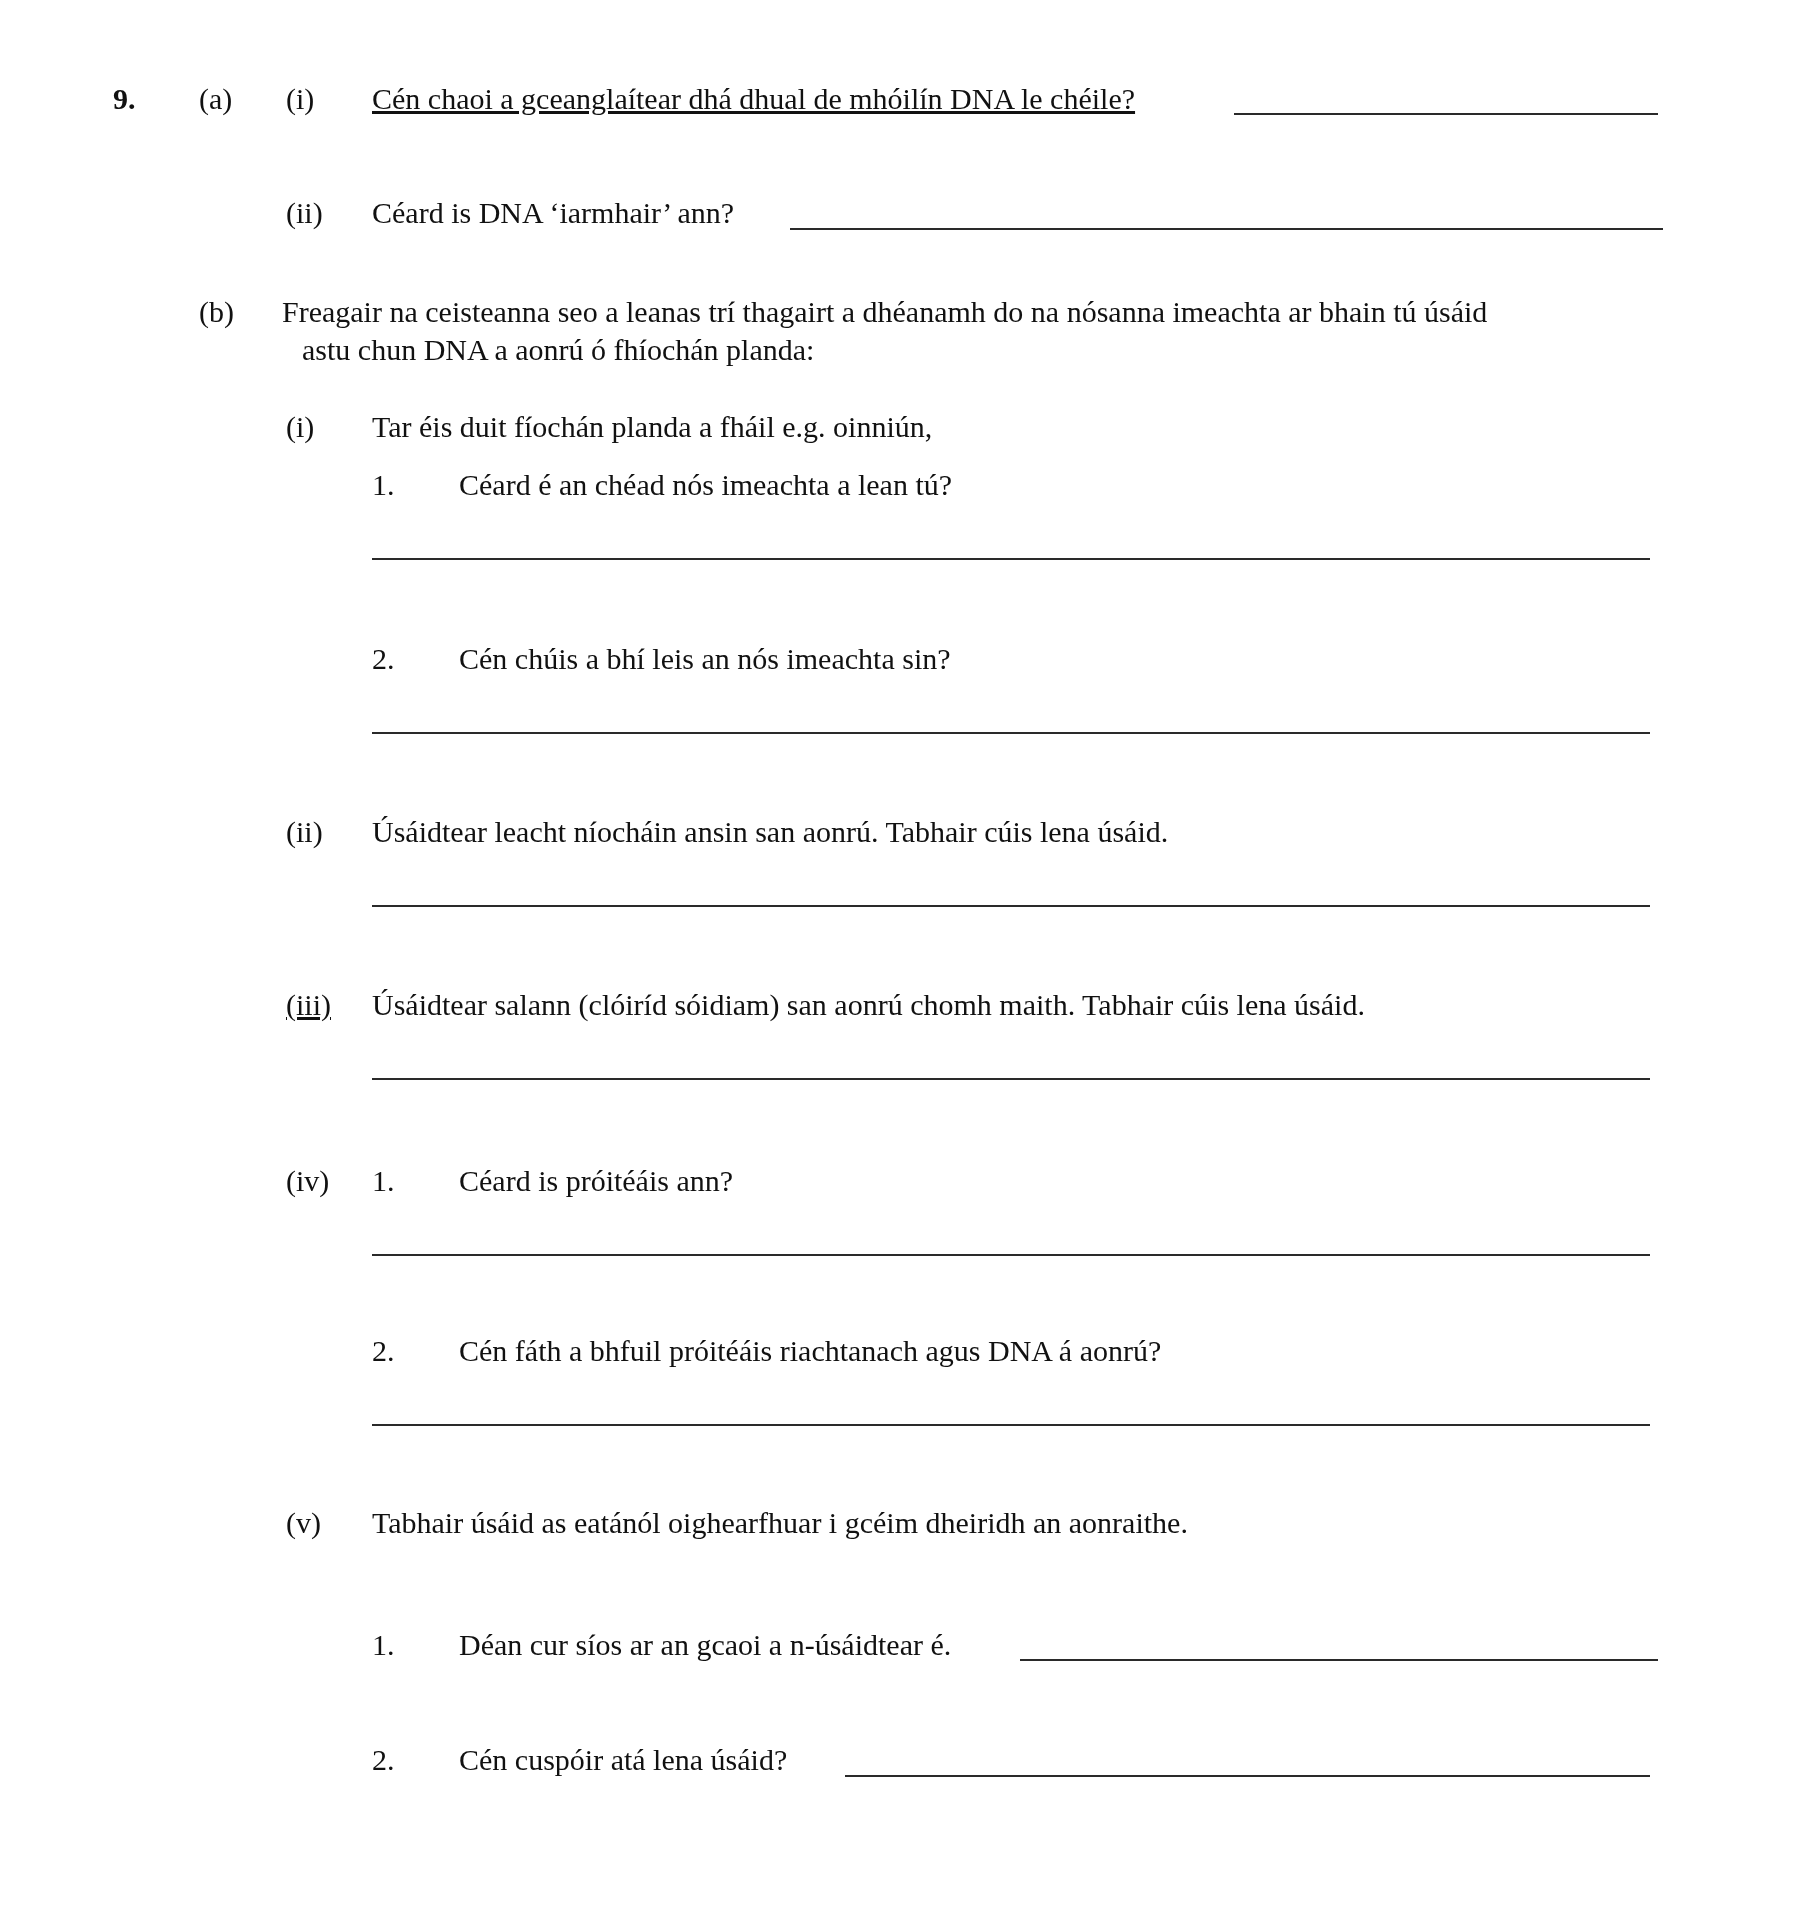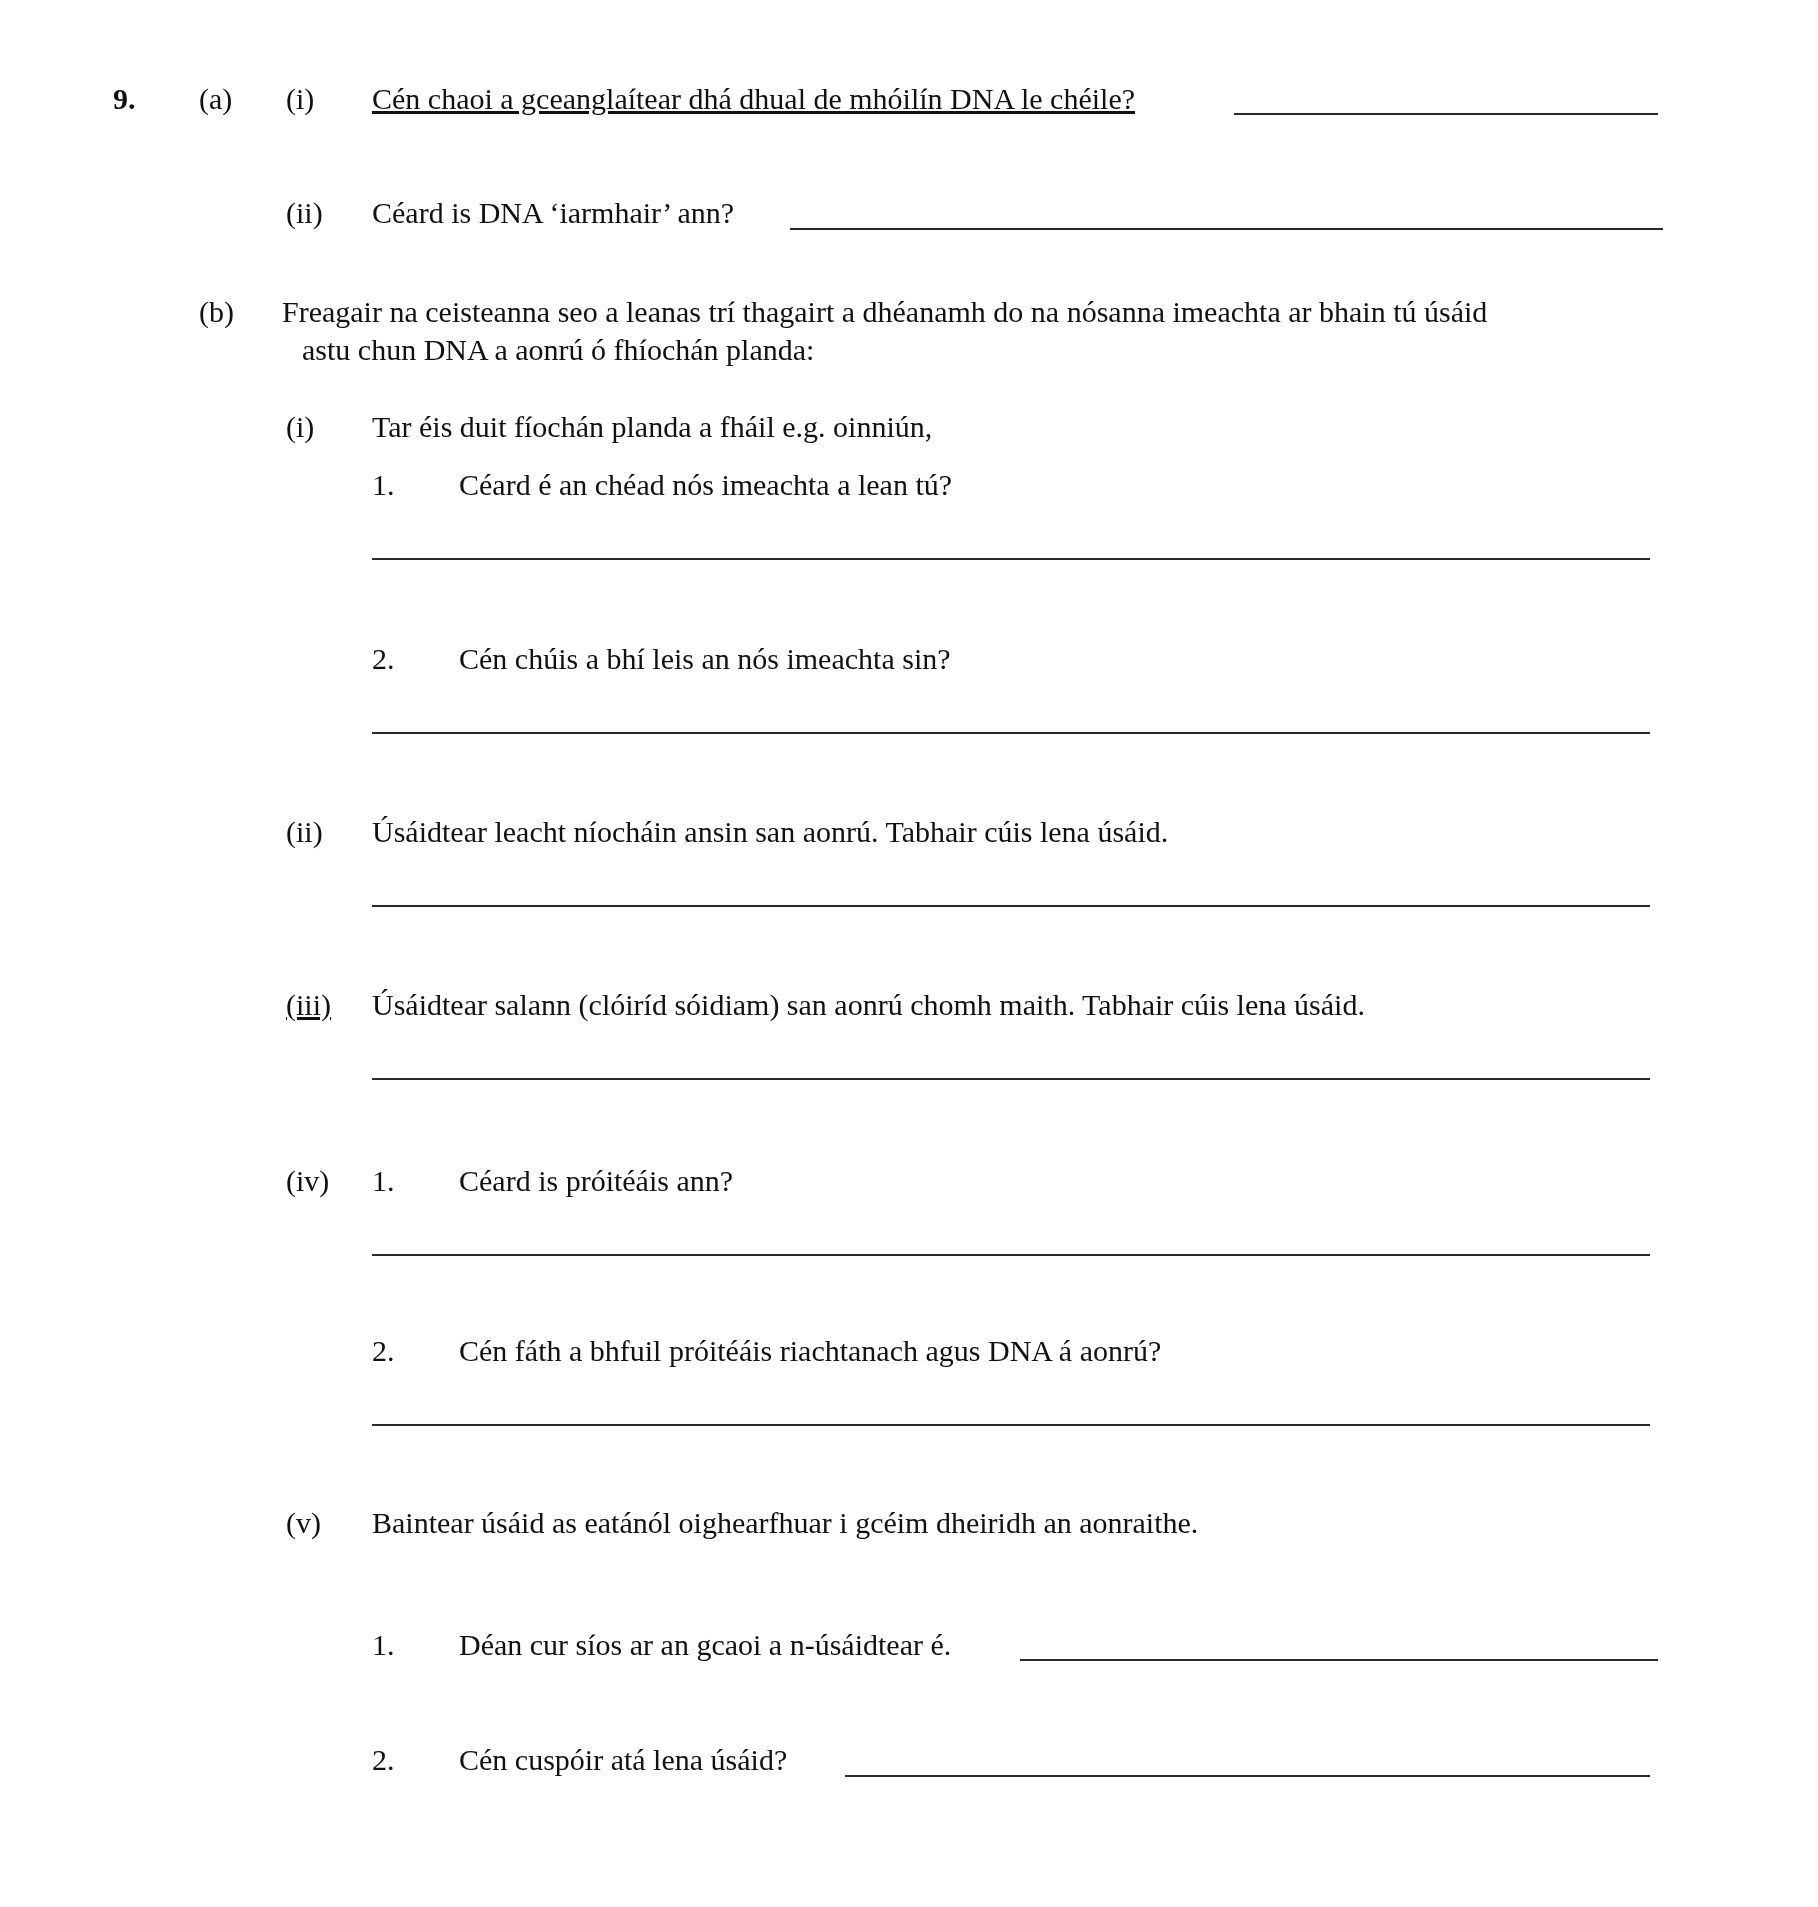--- a/index.html
+++ b/index.html
@@ -49,21 +49,21 @@
 <div class="t" style="left:286px; top:1164px;">(iv)</div>
 <div class="t" style="left:372px; top:1164px;">1.</div>
 <div class="t" style="left:459px; top:1164px;">Céard is próitéáis ann?</div>
 <div class="ln" style="left:372px; top:1254px; width:1278px;"></div>
 
 <div class="t" style="left:372px; top:1334px;">2.</div>
 <div class="t" style="left:459px; top:1334px;">Cén fáth a bhfuil próitéáis riachtanach agus DNA á aonrú?</div>
 <div class="ln" style="left:372px; top:1424px; width:1278px;"></div>
 
 <div class="t" style="left:286px; top:1506px;">(v)</div>
-<div class="t" style="left:372px; top:1506px;">Baintear úsáid as eatánól oighearfhuar i gcéim dheiridh an aonraithe.</div>
+<div class="t" style="left:372px; top:1506px;">Tabhair úsáid as eatánól oighearfhuar i gcéim dheiridh an aonraithe.</div>
 
 <div class="t" style="left:372px; top:1628px;">1.</div>
 <div class="t" style="left:459px; top:1628px;">Déan cur síos ar an gcaoi a n-úsáidtear é.</div>
 <div class="ln" style="left:1020px; top:1659px; width:638px;"></div>
 
 <div class="t" style="left:372px; top:1743px;">2.</div>
 <div class="t" style="left:459px; top:1743px;">Cén cuspóir atá lena úsáid?</div>
 <div class="ln" style="left:845px; top:1775px; width:805px;"></div>
 
 </body></html>

